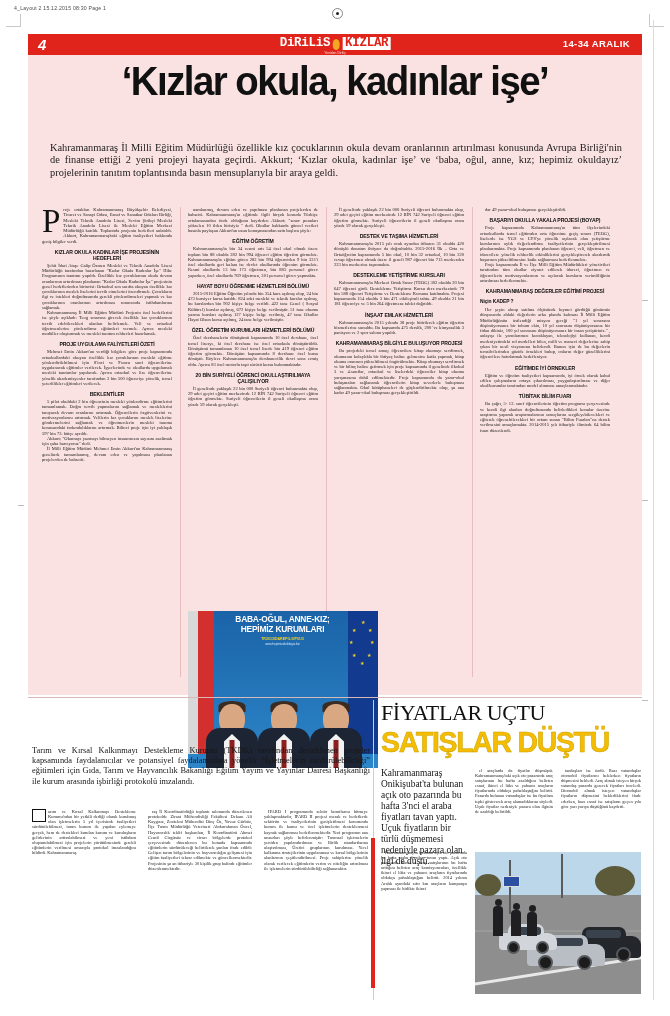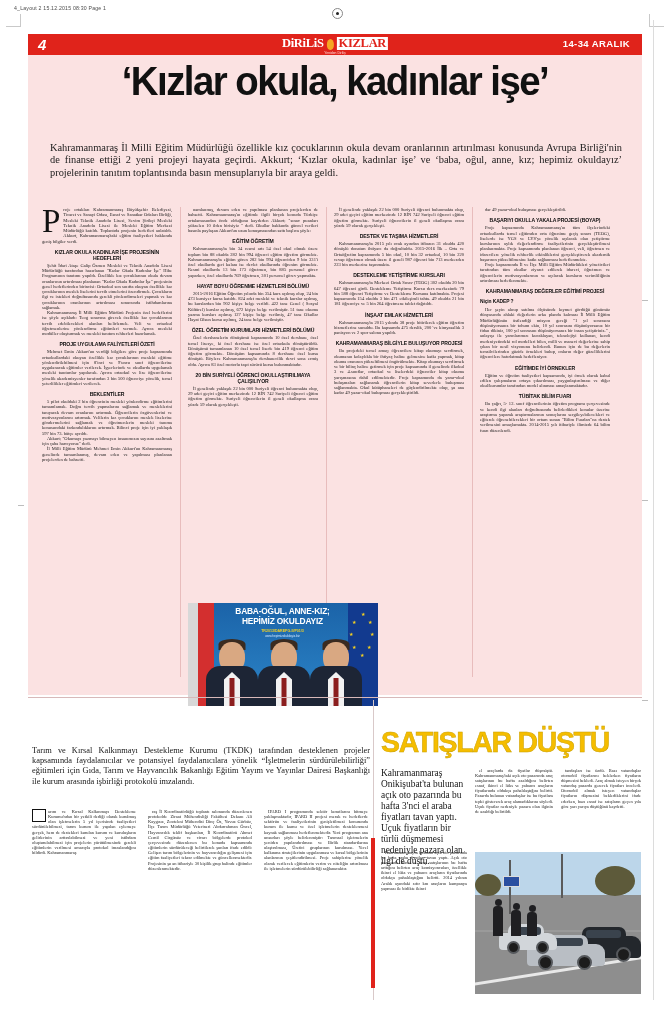--- a/index.html
+++ b/index.html
@@ -18,21 +18,21 @@
   .crop-tr2{position:absolute;right:20px;top:14px;width:1px;height:13px;background:#c9c9c9;}
   .edge-r{position:absolute;right:16px;top:20px;width:1px;height:980px;background:#dcdcdc;}
   .tick{position:absolute;width:6px;height:1px;background:#bdbdbd;}
 
   
   .topbar{position:absolute;left:28px;top:34px;width:614px;height:21px;background:#e0231b;}
   .pageno{position:absolute;left:10px;top:2px;font-family:"Liberation Sans",sans-serif;
     font-weight:bold;font-style:italic;font-size:15px;color:#fff;}
   .masthead{position:absolute;left:50%;top:3px;transform:translateX(-50%);
     display:flex;align-items:center;gap:3px;}
-  .mh-word{font-family:Liberation Serif, serif;font-weight:bold;font-size:12.5px;
+  .mh-word{font-family:Liberation Mono, monospace;font-weight:bold;font-size:12.5px;
     color:#fff;letter-spacing:-.3px;line-height:1;}
   .mh-word.b{background:#fff;color:#e0231b;padding:0 2px;}
   .mh-flame{width:7px;height:11px;background:#f5a623;border-radius:50% 50% 45% 45%;
     position:relative;top:1px;}
   .mh-sub{position:absolute;left:50%;transform:translateX(-50%);top:14px;
     font-family:"Liberation Sans",sans-serif;font-size:3.4px;color:#ffd9d7;white-space:nowrap;}
   .dateline{position:absolute;right:12px;top:4px;font-family:"Liberation Sans",sans-serif;
     font-weight:bold;font-size:9.5px;color:#fff;letter-spacing:.4px;}
 
   
@@ -54,21 +54,21 @@
   .sub{display:block;margin:5px 0 2px 0;font-family:"Liberation Sans",sans-serif;
     font-weight:bold;font-size:5.1px;line-height:6px;text-indent:0;
     letter-spacing:-.1px;color:#0d0d0d;}
   .sub.c{text-align:center;}
   .dropcap{float:left;font-family:"Liberation Serif",serif;font-size:33px;line-height:26px;
     padding:1px 3px 0 0;font-weight:normal;color:#111;}
   .vrule{position:absolute;top:0;width:1px;height:470px;background:#e8bcbc;}
 
   
   .photo-wrap{position:absolute;left:160px;top:548px;width:190px;height:143px;}
-  .photo{position:absolute;left:0;top:0;width:190px;height:103px;overflow:hidden;
+  .photo{position:absolute;left:0;top:8px;width:190px;height:157px;overflow:hidden;
     background:linear-gradient(#1b63a8,#2c86c9);}
   .ph-flagR{position:absolute;left:0;top:0;width:26px;height:143px;
     background:linear-gradient(90deg,#d8d8d8 0 40%,#d32f2f 40% 100%);}
   .ph-eu{position:absolute;right:0;top:0;width:30px;height:143px;background:#123a8f;}
   .ph-star{position:absolute;width:4px;height:4px;color:#f5d020;font-size:5px;line-height:4px;}
   .ph-banner{position:absolute;left:27px;top:4px;width:135px;text-align:center;
     font-family:"Liberation Sans",sans-serif;font-weight:bold;color:#fff;
     font-size:8.4px;line-height:9.6px;letter-spacing:-.2px;}
   .ph-code{position:absolute;left:27px;top:26px;width:135px;text-align:center;
     font-family:"Liberation Sans",sans-serif;font-weight:bold;color:#f5d020;font-size:3.6px;}
@@ -238,21 +238,21 @@
           <span class="ph-star" style="left:20px;top:18px">★</span>
           <span class="ph-star" style="left:22px;top:30px">★</span>
           <span class="ph-star" style="left:19px;top:43px">★</span>
           <span class="ph-star" style="left:12px;top:51px">★</span>
           <span class="ph-star" style="left:4px;top:43px">★</span>
           <span class="ph-star" style="left:1px;top:30px">★</span>
           <span class="ph-star" style="left:4px;top:18px">★</span>
         </div>
         <div class="ph-banner">
           <div>BABA-OĞUL, ANNE-KIZ;</div>
-          <div>HEPİMİZ OKULDAYIZ</div>
+          <div>HEPİMİZ KURUMLARI</div>
         </div>
         <div class="ph-code">TR2013/DAREPG-II/P01/3</div>
         <div class="ph-url">www.hepimizokuldayiz.biz</div>
         <div class="ph-men">
           <div class="man" style="left:18px;width:52px;height:82px">
             <div class="hair"></div>
               <div class="head"></div>
               <div class="body"></div>
             <div class="shirt"></div>
               <div class="tie"></div>
@@ -289,20 +289,21 @@
         </div>
       <div class="bl-col bl3">
           <p>IPARD I programında sektör kımıtlarını bitmeye yaklaşmaktadır, IPARD II projesi merak ve hedeflerde sektörün ve faaliyetlerinin genişletilmesi konusunda kurum ile kamu ve özel işletmelerin desteklenmesi kaynak sağlanması hedeflenmektedir. Yeni programın ana unsurları şöyle belirlenmiştir: Tarımsal işletmelerin yeniden yapılandırılması ve Birlik standartlarına ulaştırılması, Üretici gruplarının kurulması. Yerel kalkınma stratejilerinin uygulanması ve kırsal bölgelerinin alanlarının çeşitlendirilmesi. Proje sahiplerine yönelik olarak verilecek eğitimlerin verim ve niteliğin artırılması ile işletmelerin sürdürülebilirliği sağlanacaktır.</p>
         </div>
     </div>
   </div>
 
   <div class="br">
     <div class="br-divider"></div>
     <div class="redtab"></div>
+    <div class="br-k">FİYATLAR UÇTU</div>
     <div class="br-h">SATIŞLAR DÜŞTÜ</div>
     <div class="br-lead">Kahramanmaraş Onikişubat'ta bulunan açık oto pazarında bu hafta 3'nci el araba fiyatları tavan yaptı. Uçuk fiyatların bir türlü düşmemesi nedeniyle pazara olan ilgi de düştü.</div>
     <div class="br-c2">
       <p>el araçlarda da fiyatlar düşmüştü. Kahramanmaraş'taki açık oto pazarında araç satışlarının bu hafta azaldığını belirten esnaf, ikinci el lüks ve yabancı araçların fiyatlarında oldukça pahalılaştığını belirtti. Pazarda bulunan vatandaşlar ise bu fiyatlara tepki göstererek araç alamadıklarını söyledi. Uçuk fiyatlar nedeniyle pazara olan ilginin de azaldığı belirtildi.</p>
     </div>
     <div class="br-c3">
       <p>tandaşları ise üzdü. Bazı vatandaşlar otomobil fiyatlarını beklerken fiyatların düşmesini bekledi. Araç almak isteyen birçok vatandaş pazarda gezerek fiyatları inceledi. Otomobil almak isteyen vatandaşlar fiyatların düşmesini beklediklerini ifade ederken, bazı esnaf ise satışların geçen yıla göre yarı yarıya düştüğünü kaydetti.</p>
     </div>
     <div class="br-body">
       <p>Kahramanmaraş'ta bulunan açık oto pazarında bu hafta araba fiyatları tavan yaptı. Açık oto pazarında ikinci el araç satışlarının bu hafta arttığını belirten araç komisyoncuları, özellikle ikinci el lüks ve yabancı araçların fiyatlarında oldukça pahalılaştığını belirtti. 2014 yılının Aralık ayındaki sıfır km araçların kampanya yapması ile birlikte ikinci</p>

